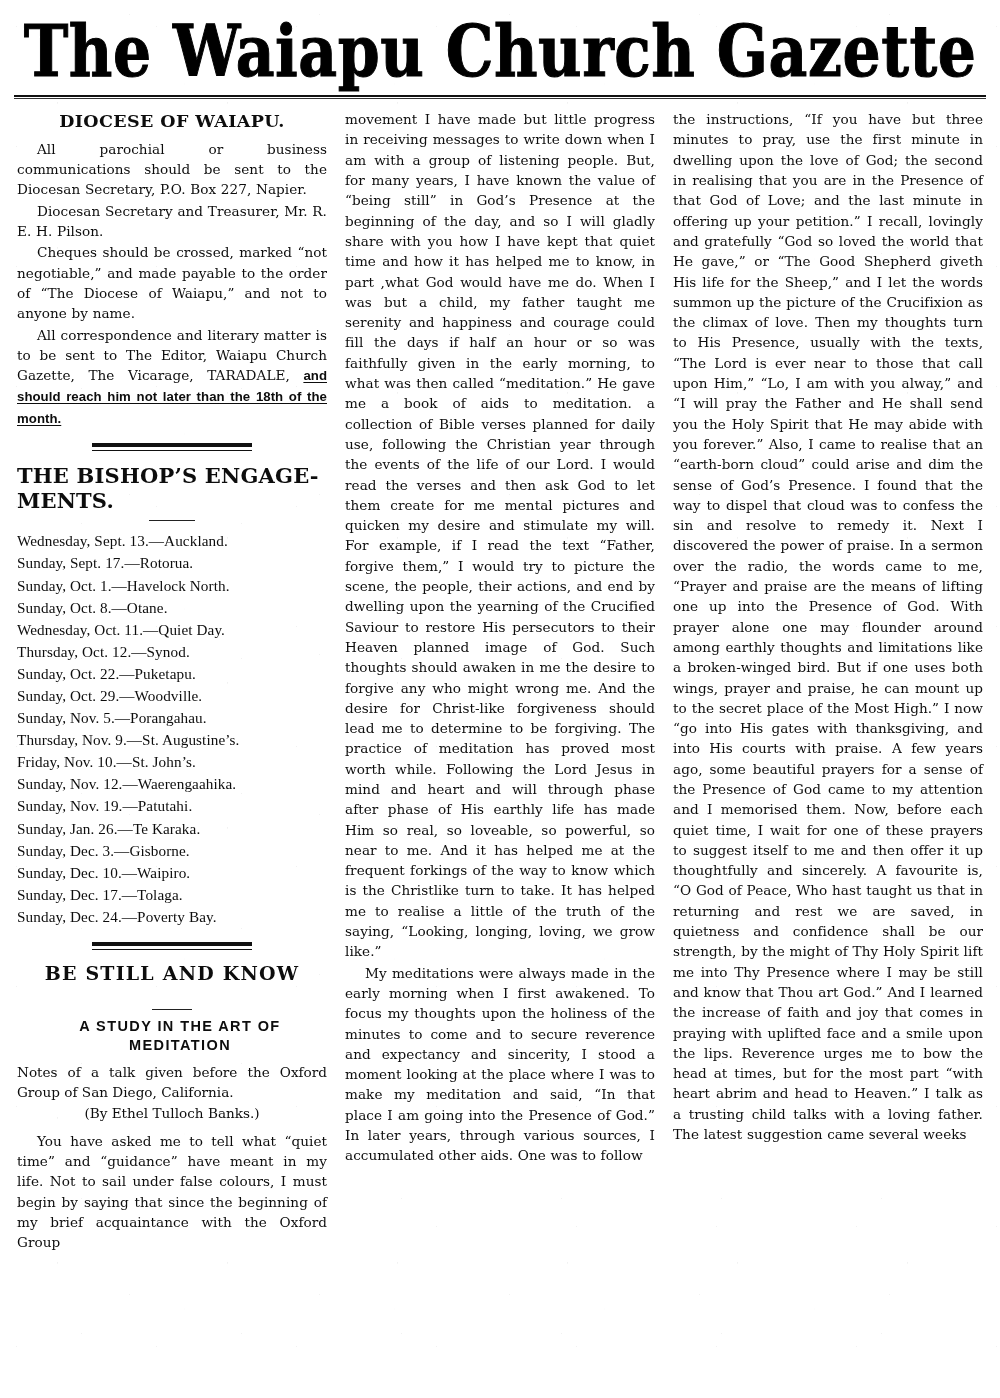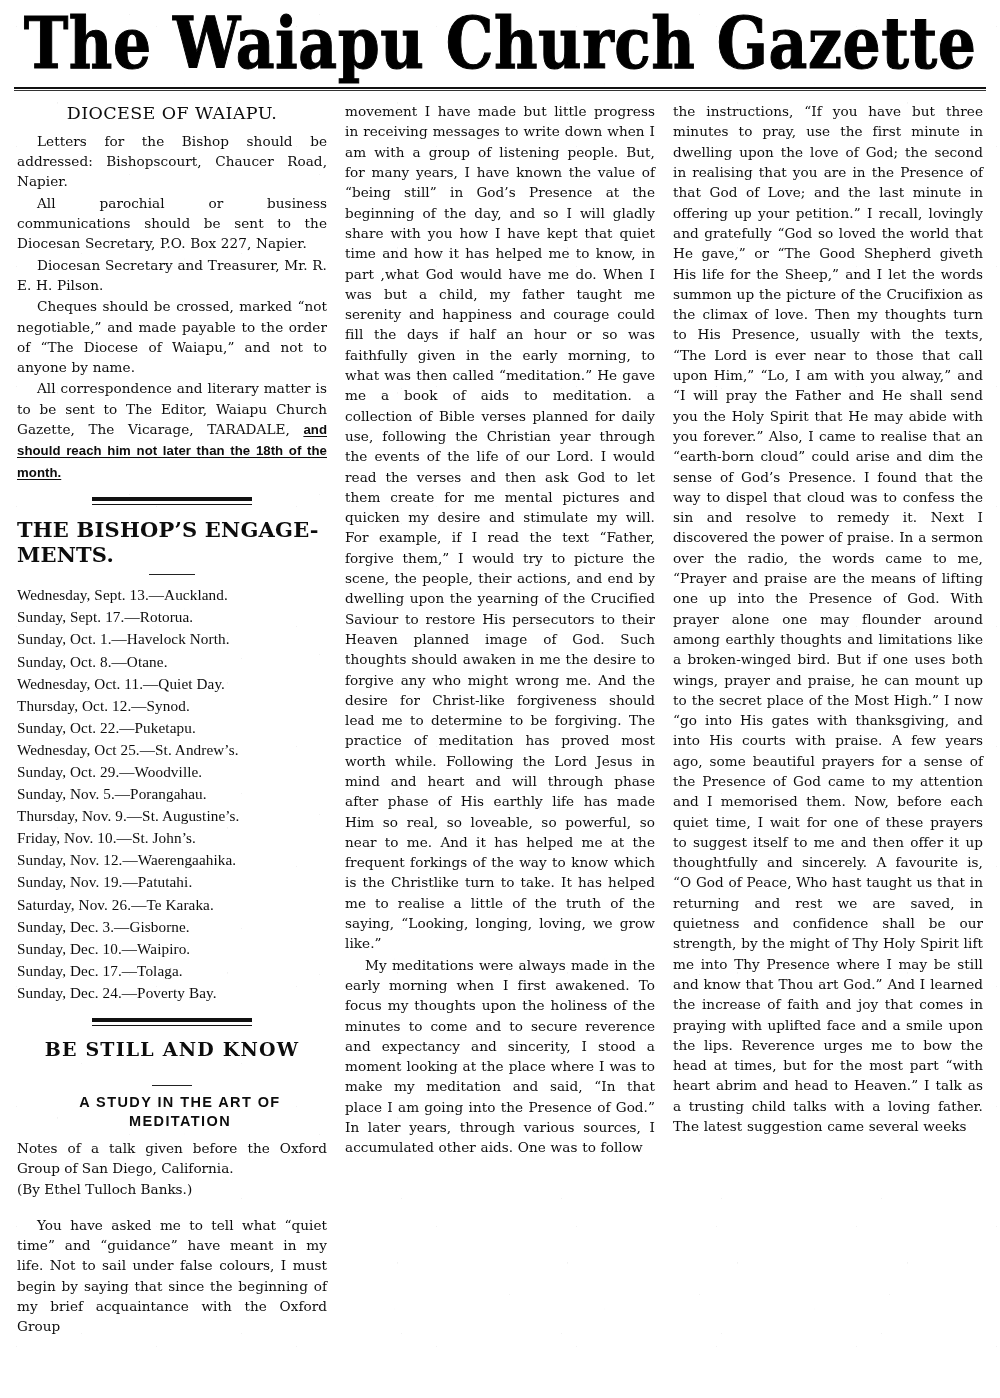--- a/index.html
+++ b/index.html
@@ -19,21 +19,21 @@
     width: 1000px;
     height: 1398px;
     position: relative;
     box-sizing: border-box;
     padding: 0;
   }
 
   
   .masthead {
     text-align: center;
-    padding-top: 8px;
+    padding-top: 16px;
   }
   .masthead-title {
     font-family: "DejaVu Serif", "Liberation Serif", serif;
     font-weight: 700;
     font-size: 60px;
     line-height: 1.02;
     letter-spacing: 0.5px;
     white-space: nowrap;
     transform: scaleY(1.18) scaleX(1.0);
     transform-origin: center top;
@@ -65,21 +65,21 @@
     box-sizing: border-box;
     width: 333px;
     padding: 0 9px;
     overflow: hidden;
   }
 
   
   h2.sec-head {
     font-family: "DejaVu Serif", "Liberation Serif", serif;
     font-size: 17.5px;
-    font-weight: 400;
+    font-weight: 700;
     text-align: center;
     margin: 2px 0 7px 0;
     letter-spacing: 0.4px;
     line-height: 1.18;
   }
   h2.sec-head-lg {
     font-family: "DejaVu Serif", "Liberation Serif", serif;
     font-size: 21px;
     font-weight: 700;
     margin: 6px 0 6px 0;
@@ -164,22 +164,22 @@
     font-size: 15.2px;
     line-height: 22.1px;
     white-space: nowrap;
     letter-spacing: 0.1px;
   }
 
   .byline {
     font-family: "DejaVu Serif", "Liberation Serif", serif;
     font-size: 13.6px;
     line-height: 20.3px;
-    text-align: left;
-    margin: 0 0 16px 0;
+    text-align: center;
+    margin: 0 0 8px 0;
   }
 
   .credit-block {
     font-family: "DejaVu Serif", "Liberation Serif", serif;
     font-size: 13.6px;
     line-height: 20.3px;
     text-align: justify;
     margin: 0;
     text-indent: 0;
   }
@@ -209,21 +209,20 @@
     <hr class="masthead-rule">
     <hr class="masthead-rule2">
   </div>
 
   <div class="columns">
 
     <div class="col">
 
       <h2 class="sec-head">DIOCESE OF WAIAPU.</h2>
 
-      <p class="body">Letters for the Bishop should be addressed: Bishopscourt, Chaucer Road, Napier.</p>
       <p class="body">All parochial or business communications should be sent to the Diocesan Secretary, P.O. Box 227, Napier.</p>
       <p class="body">Diocesan Secretary and Treasurer, Mr. R. E. H. Pilson.</p>
       <p class="body">Cheques should be crossed, marked “not negotiable,” and made payable to the order of “The Diocese of Waiapu,” and not to anyone by name.</p>
 
       <p class="body"><span>All correspondence and literary matter is to be sent to The Editor, Waiapu Church Gazette, The Vicarage, TARADALE, </span><span class="ul-bold">and should reach him not later than the 18th of the month.</span></p>
 
       <hr class="thick-rule">
       <hr class="thin-rule">
 
       <h2 class="sec-head-lg">THE BISHOP’S ENGAGE-​MENTS.</h2>
@@ -231,28 +230,27 @@
       <hr class="mini-rule">
 
       <ul class="engagements">
         <li>Wednesday, Sept. 13.—Auckland.</li>
         <li>Sunday, Sept. 17.—Rotorua.</li>
         <li>Sunday, Oct. 1.—Havelock North.</li>
         <li>Sunday, Oct. 8.—Otane.</li>
         <li>Wednesday, Oct. 11.—Quiet Day.</li>
         <li>Thursday, Oct. 12.—Synod.</li>
         <li>Sunday, Oct. 22.—Puketapu.</li>
-        <li>Wednesday, Oct 25.—St. Andrew’s.</li>
         <li>Sunday, Oct. 29.—Woodville.</li>
         <li>Sunday, Nov. 5.—Porangahau.</li>
         <li>Thursday, Nov. 9.—St. Augustine’s.</li>
         <li>Friday, Nov. 10.—St. John’s.</li>
         <li>Sunday, Nov. 12.—Waerengaahika.</li>
         <li>Sunday, Nov. 19.—Patutahi.</li>
-        <li>Saturday, Nov. 26.—Te Karaka.</li>
+        <li>Sunday, Jan. 26.—Te Karaka.</li>
         <li>Sunday, Dec. 3.—Gisborne.</li>
         <li>Sunday, Dec. 10.—Waipiro.</li>
         <li>Sunday, Dec. 17.—Tolaga.</li>
         <li>Sunday, Dec. 24.—Poverty Bay.</li>
       </ul>
 
       <hr class="thick-rule">
       <hr class="thin-rule">
 
       <h2 class="sec-head-bsk">BE STILL AND KNOW</h2>

